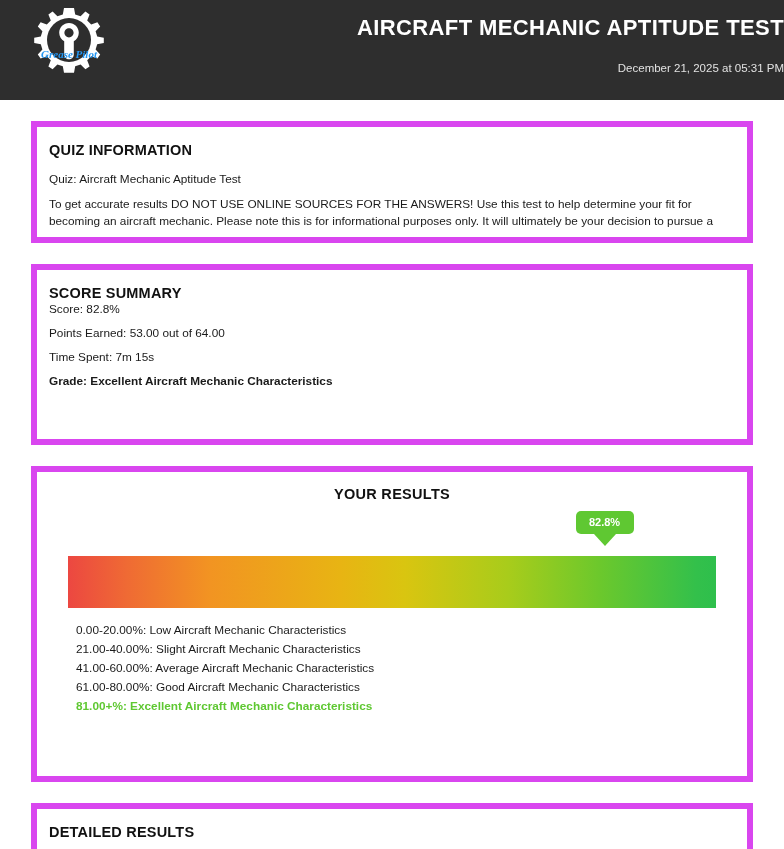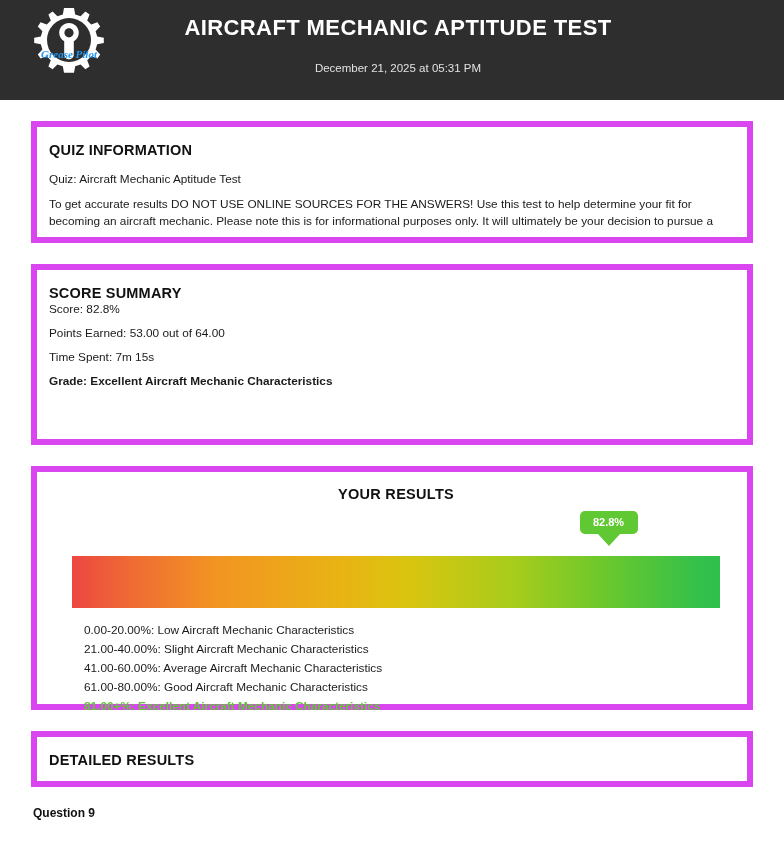--- a/index.html
+++ b/index.html
@@ -21,23 +21,23 @@
   .logo {
     position: absolute;
     left: 33px;
     top: 4px;
     width: 72px;
     height: 72px;
   }
   .logo svg { display: block; }
   .header-text {
     position: absolute;
-    left: 0; right: 8px;
+    left: 0; right: 0;
     top: 14px;
-    text-align: center;
+    text-align: right;
     padding-left: 20px;
   }
   .header-title {
     font-size: 22px;
     font-weight: bold;
     letter-spacing: 0.4px;
     color: #ffffff;
     line-height: 28px;
   }
   .header-date {
@@ -90,22 +90,22 @@
     padding: 15px 12px 14px 12px;
     height: 181px;
   }
   #score-summary-card .card-title { }
   .score-line { margin-bottom: 7px; }
   .score-grade { font-weight: bold; }
 
   
   #results-card {
     margin-top: 21px;
-    padding: 14px 0 20px 8px;
-    height: 244px;
+    padding: 14px 0 20px 0;
+    height: 316px;
   }
   .results-title {
     text-align: center;
     font-size: 14.5px;
     font-weight: bold;
     color: #111111;
     letter-spacing: 0.3px;
     margin-bottom: 9px;
   }
 

